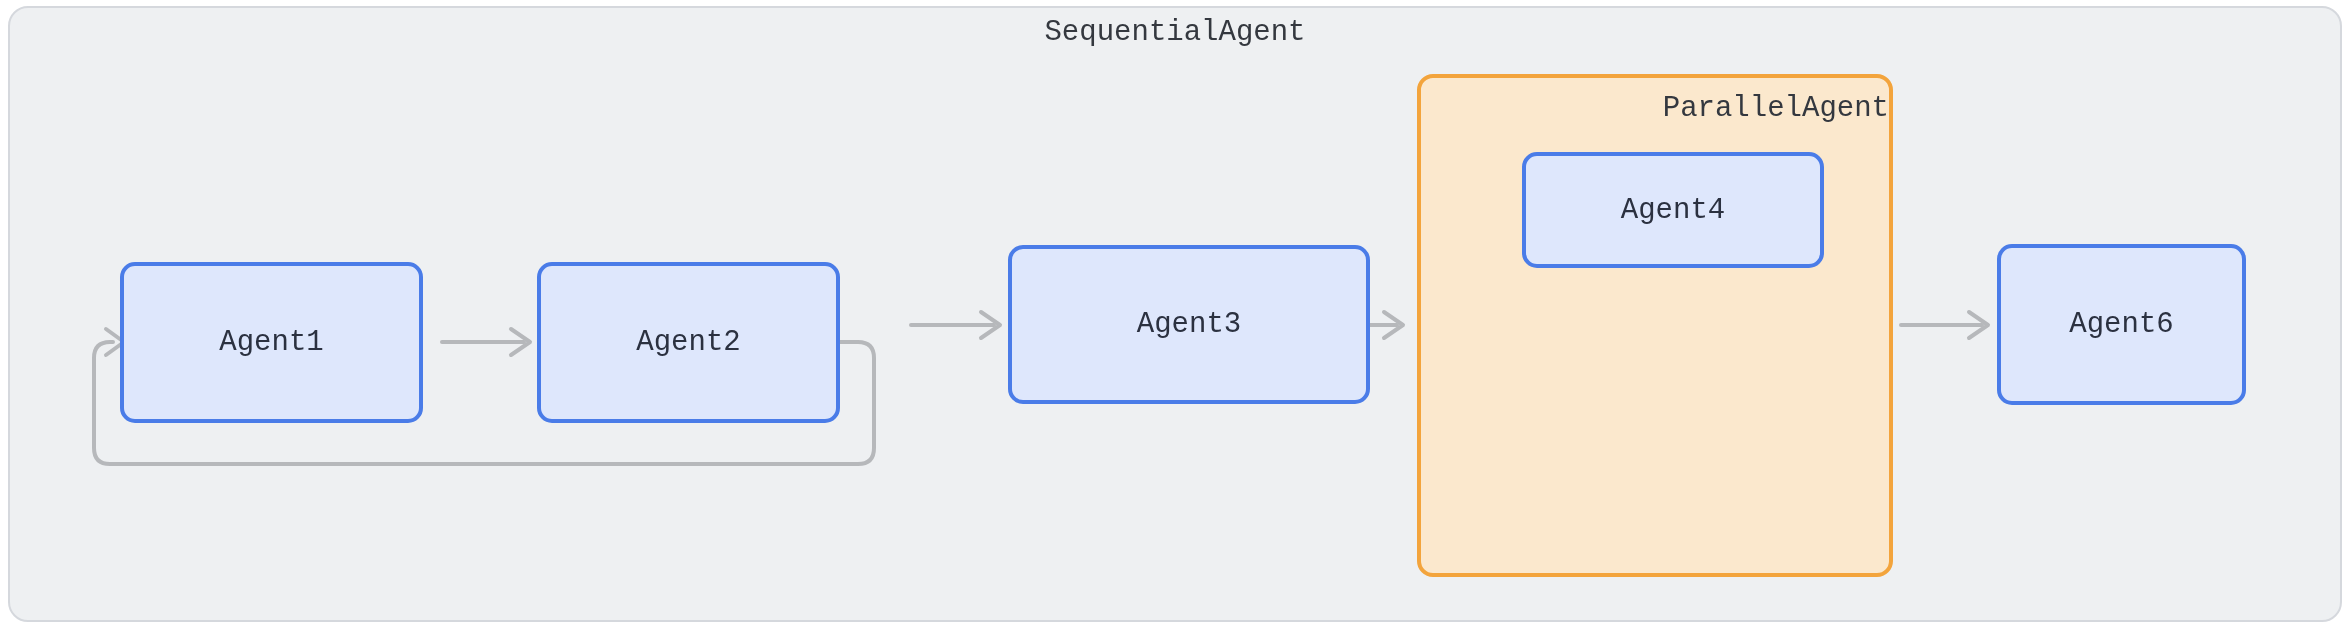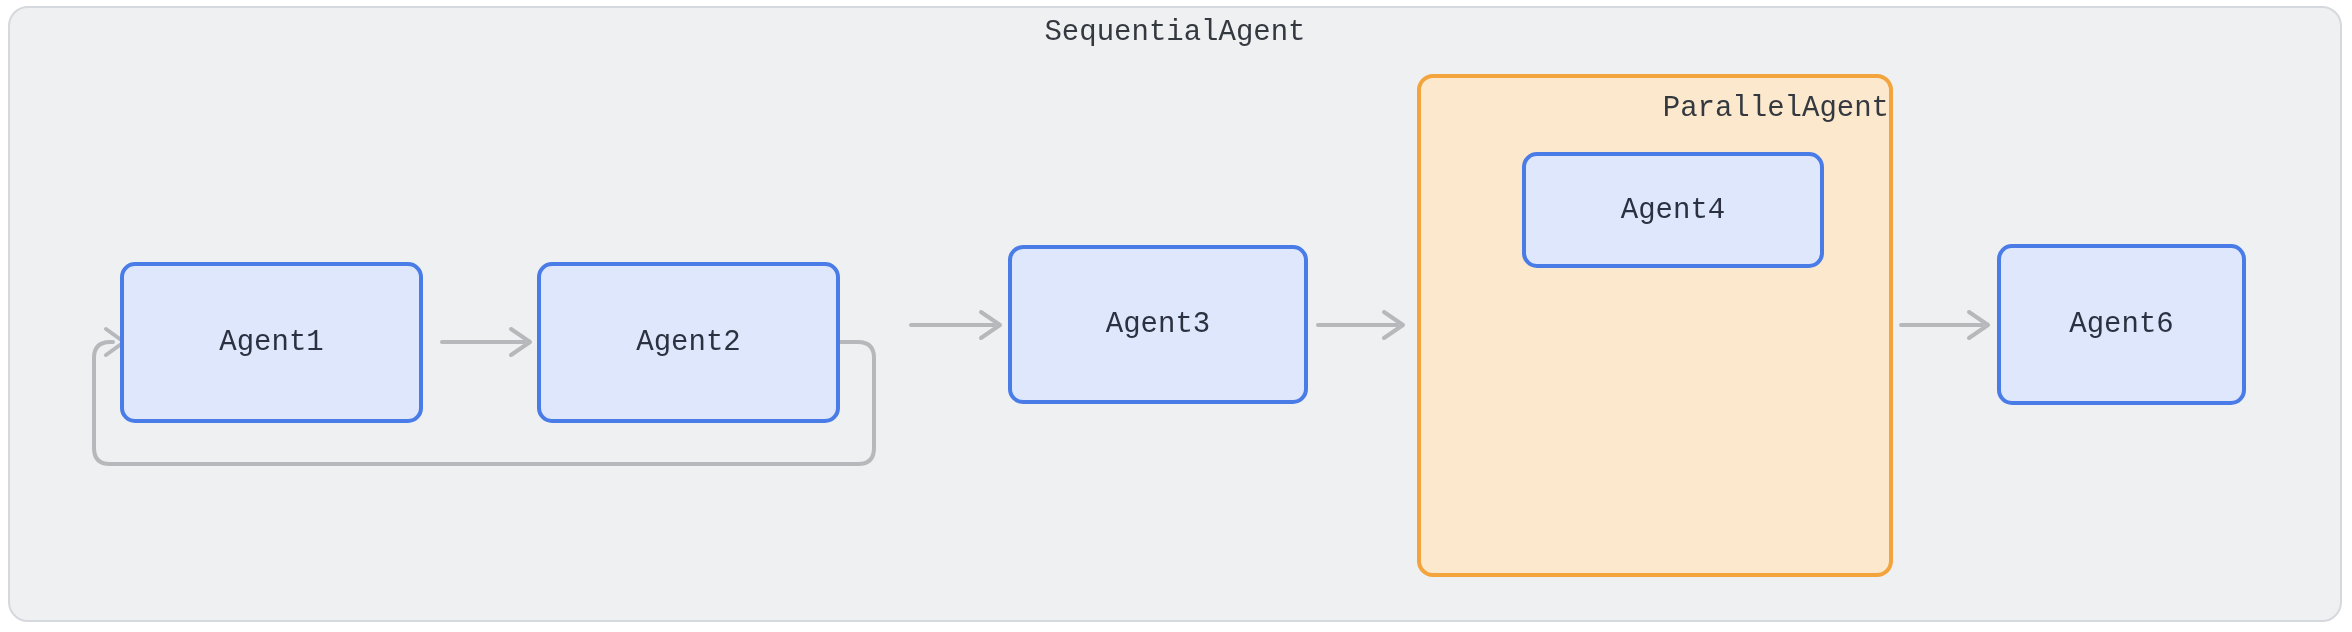--- a/index.html
+++ b/index.html
@@ -65,21 +65,21 @@
     border: 4px solid var(--node-border);
     border-radius: 15px;
     display: flex;
     align-items: center;
     justify-content: center;
     font-size: 29px;
     color: var(--node-text);
   }
   .node-agent1 { left: 120px;  top: 262px; width: 303px; height: 161px; }
   .node-agent2 { left: 537px;  top: 262px; width: 303px; height: 161px; }
-  .node-agent3 { left: 1008px; top: 245px; width: 300px; height: 159px; }
+  .node-agent3 { left: 1008px; top: 245px; width: 362px; height: 159px; }
   .node-agent4 { left: 1503px; top: 152px; width: 302px; height: 116px; margin-left: 19px; }
   .node-agent5 { left: 1503px; top: 367px; width: 302px; height: 161px; }
   .node-agent6 { left: 1997px; top: 244px; width: 249px; height: 161px; }
   svg.edges {
     position: absolute;
     left: 0; top: 0;
     width: 2352px; height: 632px;
     pointer-events: none;
   }
   svg.edges path, svg.edges line, svg.edges polyline {

